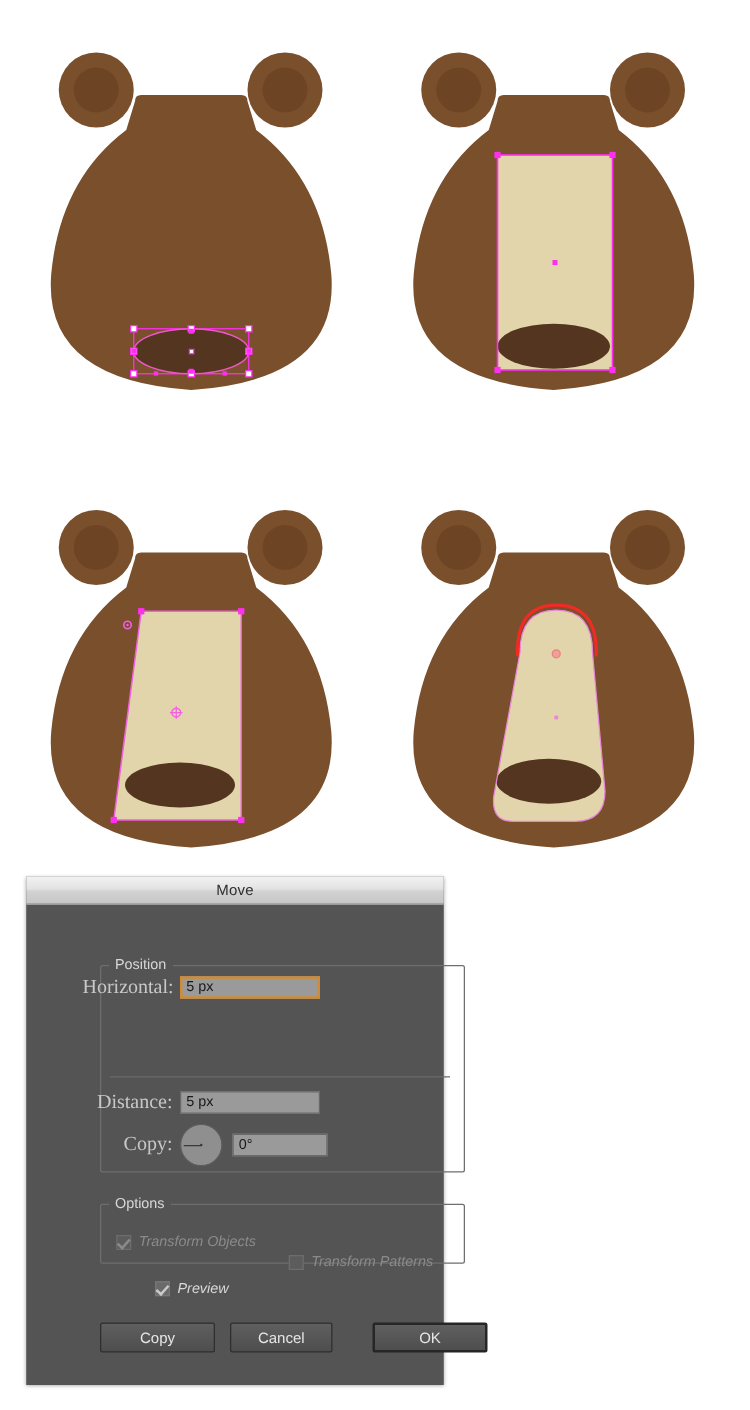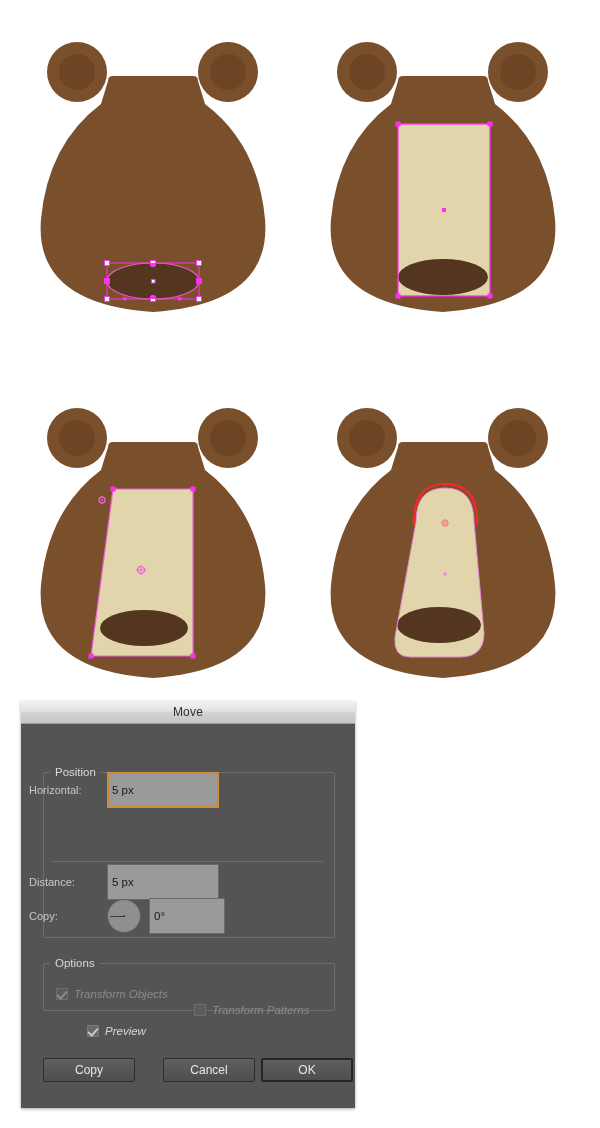--- a/index.html
+++ b/index.html
@@ -56,20 +56,21 @@
   #dialog-title {
     font-size: 12px;
     color: #2e2e2e;
     font-weight: normal;
     letter-spacing: 0.2px;
   }
   #dialog-body {
     padding: 0;
     position: relative;
     height: 385px;
+    margin-left: 37px;
   }
 
   fieldset.group {
     position: absolute;
     border: 1px solid #6e6e6e;
     border-radius: 2px;
     margin: 0;
     padding: 0;
     background: transparent;
   }
@@ -93,31 +94,33 @@
     height: 52px;
   }
 
   .field-row {
     position: absolute;
     display: flex;
     align-items: center;
     height: 20px;
   }
   .field-label {
-    font-size: 11px;
+    font-size: 16px;
     color: #c8c8c8;
+    text-align: right;
     white-space: nowrap;
+    font-family: Liberation Serif, serif;
   }
   .text-input {
     background: #9a9a9a;
     border: 1px solid #6a6a6a;
     color: #1a1a1a;
     font-size: 11.5px;
     font-family: "Liberation Sans", sans-serif;
-    height: 36px;
+    height: 18px;
     line-height: 18px;
     padding: 0 4px;
     box-sizing: border-box;
     outline: none;
   }
   .text-input.focused {
     border: 2px solid #d08b34;
     padding: 0 3px;
   }
 
@@ -234,21 +237,21 @@
     border-radius: 2px;
     color: #e6e6e6;
     font-size: 12px;
     font-family: "Liberation Sans", sans-serif;
     text-align: center;
     line-height: 22px;
     cursor: default;
     box-sizing: border-box;
   }
   #btn-copy   { left: 0px;   width: 92px; }
-  #btn-cancel { left: 120px; width: 92px; }
+  #btn-cancel { left: 104px; width: 82px; }
   #btn-ok     { left: 218px; width: 92px; border: 2px solid #262626; line-height: 20px; }
 </style>
 </head>
 <body>
 
 <div id="canvas-area">
 
   <div class="bear-cell" id="bear-1">
     <svg class="bear-svg" viewBox="0 0 290 330" xmlns="http://www.w3.org/2000/svg">
       <g>

